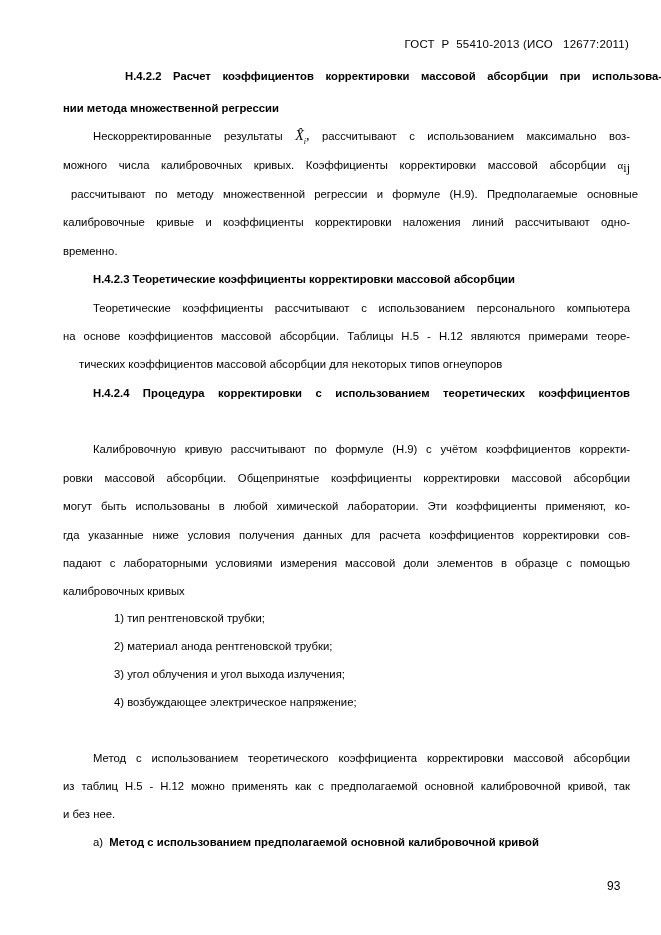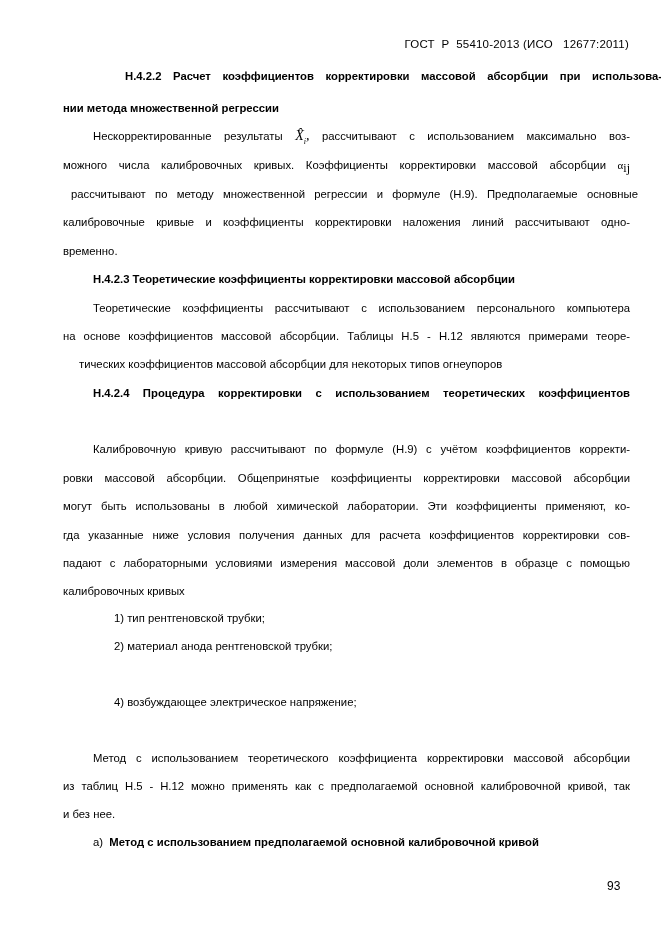--- a/index.html
+++ b/index.html
@@ -52,20 +52,21 @@
 
   <div class="ln ind" style="top:441px;">Калибровочную кривую рассчитывают по формуле (Н.9) с учётом коэффициентов корректи-</div>
   <div class="ln" style="top:470px;">ровки массовой абсорбции. Общепринятые коэффициенты корректировки массовой абсорбции</div>
   <div class="ln" style="top:498px;">могут быть использованы в любой химической лаборатории. Эти коэффициенты применяют, ко-</div>
   <div class="ln" style="top:527px;">гда указанные ниже условия получения данных для расчета коэффициентов корректировки сов-</div>
   <div class="ln" style="top:555px;">падают с лабораторными условиями измерения массовой доли элементов в образце с помощью</div>
   <div class="ln last" style="top:583px;">калибровочных кривых</div>
 
   <div class="ln item" style="top:610px;">1) тип рентгеновской трубки;</div>
   <div class="ln item" style="top:638px;">2) материал анода рентгеновской трубки;</div>
+  <div class="ln item" style="top:666px;">3) угол облучения и угол выхода излучения;</div>
   <div class="ln item" style="top:694px;">4) возбуждающее электрическое напряжение;</div>
 
   <div class="ln ind" style="top:750px;">Метод с использованием теоретического коэффициента корректировки массовой абсорбции</div>
   <div class="ln" style="top:778px;">из таблиц  Н.5 - Н.12 можно применять как с предполагаемой основной калибровочной кривой, так</div>
   <div class="ln last" style="top:806px;">и без нее.</div>
 
   <div class="ln sub" style="top:834px;">
     <span>а)</span>&nbsp;
     <b>Метод с использованием предполагаемой основной калибровочной кривой</b>
   </div>

